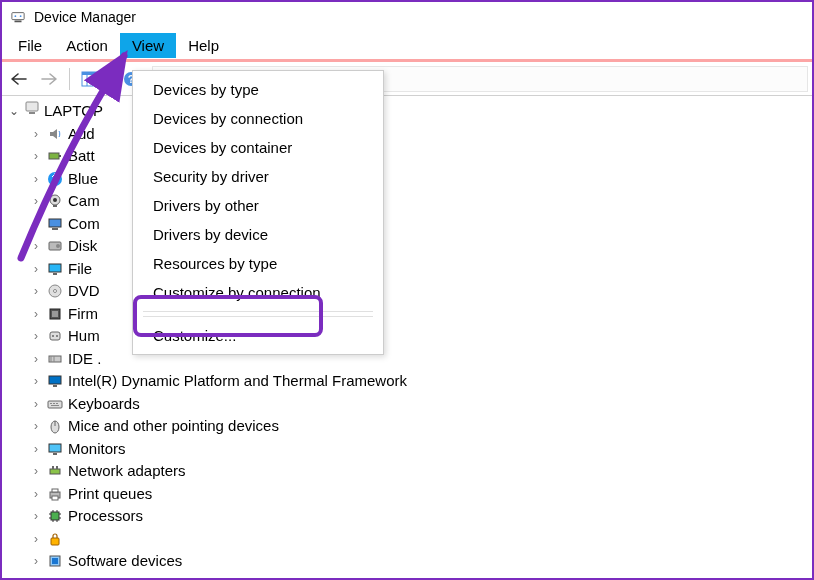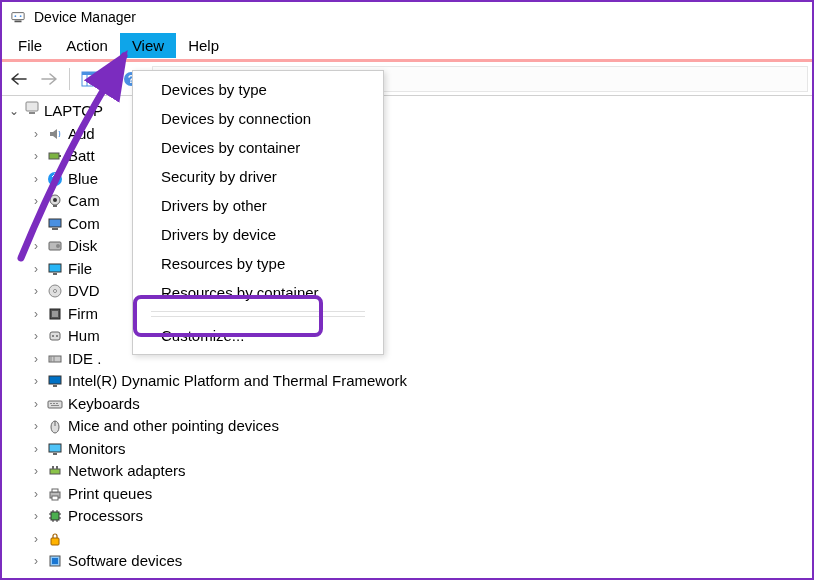--- a/index.html
+++ b/index.html
@@ -13,21 +13,21 @@
 .toolbar .tool-btn { width: 26px; height: 26px; display: inline-flex; align-items: center; justify-content: center; border: 1px solid transparent; }
 .toolbar .sep { width: 1px; height: 22px; background: #ccc; margin: 0 3px; }
 .toolbar-rest { flex: 1; height: 26px; border: 1px solid #e6e6e6; margin-left: 4px; background:#fcfcfc;}
 .tree { padding: 4px 6px; font-size: 15px; line-height: 22.5px; }
 .tree-root { display: flex; align-items: center; gap: 4px; }
 .tree-root .expander { width: 12px; text-align: center; color:#555; font-size:12px;}
 .tree-children { padding-left: 22px; }
 .tree-node { display: flex; align-items: center; gap: 4px; height: 22.5px; }
 .tree-node .expander { width: 12px; text-align: center; color: #777; font-size: 12px; }
 .tree-node .dev-icon { width: 18px; height: 18px; display: inline-flex; align-items: center; justify-content: center; }
-.dropdown { position: absolute; left: 130px; top: 68px; width: 252px; background: #fff; border: 1px solid #ccc; box-shadow: 2px 2px 6px rgba(0,0,0,0.15); font-size: 15px; padding: 4px 10px; z-index: 10; }
+.dropdown { position: absolute; left: 130px; top: 68px; width: 252px; background: #fff; border: 1px solid #ccc; box-shadow: 2px 2px 6px rgba(0,0,0,0.15); font-size: 15px; padding: 4px 2px; z-index: 10; }
 .dropdown .dd-item { padding: 6px 18px; cursor: default; position: relative; }
 .dropdown .dd-sep { height: 1px; background: #e0e0e0; margin: 4px 8px; }
 .highlight-box { position: absolute; border: 4px solid #7b2cbf; border-radius: 8px; pointer-events: none; z-index: 20; }
 .arrow-svg { position: absolute; z-index: 25; pointer-events: none; }
 </style>
 </head>
 <body>
 
 <div class="titlebar">
   <span class="app-icon">
@@ -308,21 +308,21 @@
 
 <div class="dropdown">
   <div id="dd-items">
       <div class="dd-item">Devices by type</div>
       <div class="dd-item">Devices by connection</div>
       <div class="dd-item">Devices by container</div>
       <div class="dd-item">Security by driver</div>
       <div class="dd-item">Drivers by other</div>
       <div class="dd-item">Drivers by device</div>
       <div class="dd-item">Resources by type</div>
-      <div class="dd-item">Resources by container</div>
+      <div class="dd-item">Customize by connection</div>
     </div>
   <div class="dd-sep"></div>
   <div class="dd-sep"></div>
   <div class="dd-item">Customize...</div>
 </div>
 
 <div class="highlight-box" style="left:131px; top:293px; width:190px; height:42px;"></div>
 
 <svg class="arrow-svg" style="left:4px; top:36px; width:140px; height:230px;">
   <defs>

